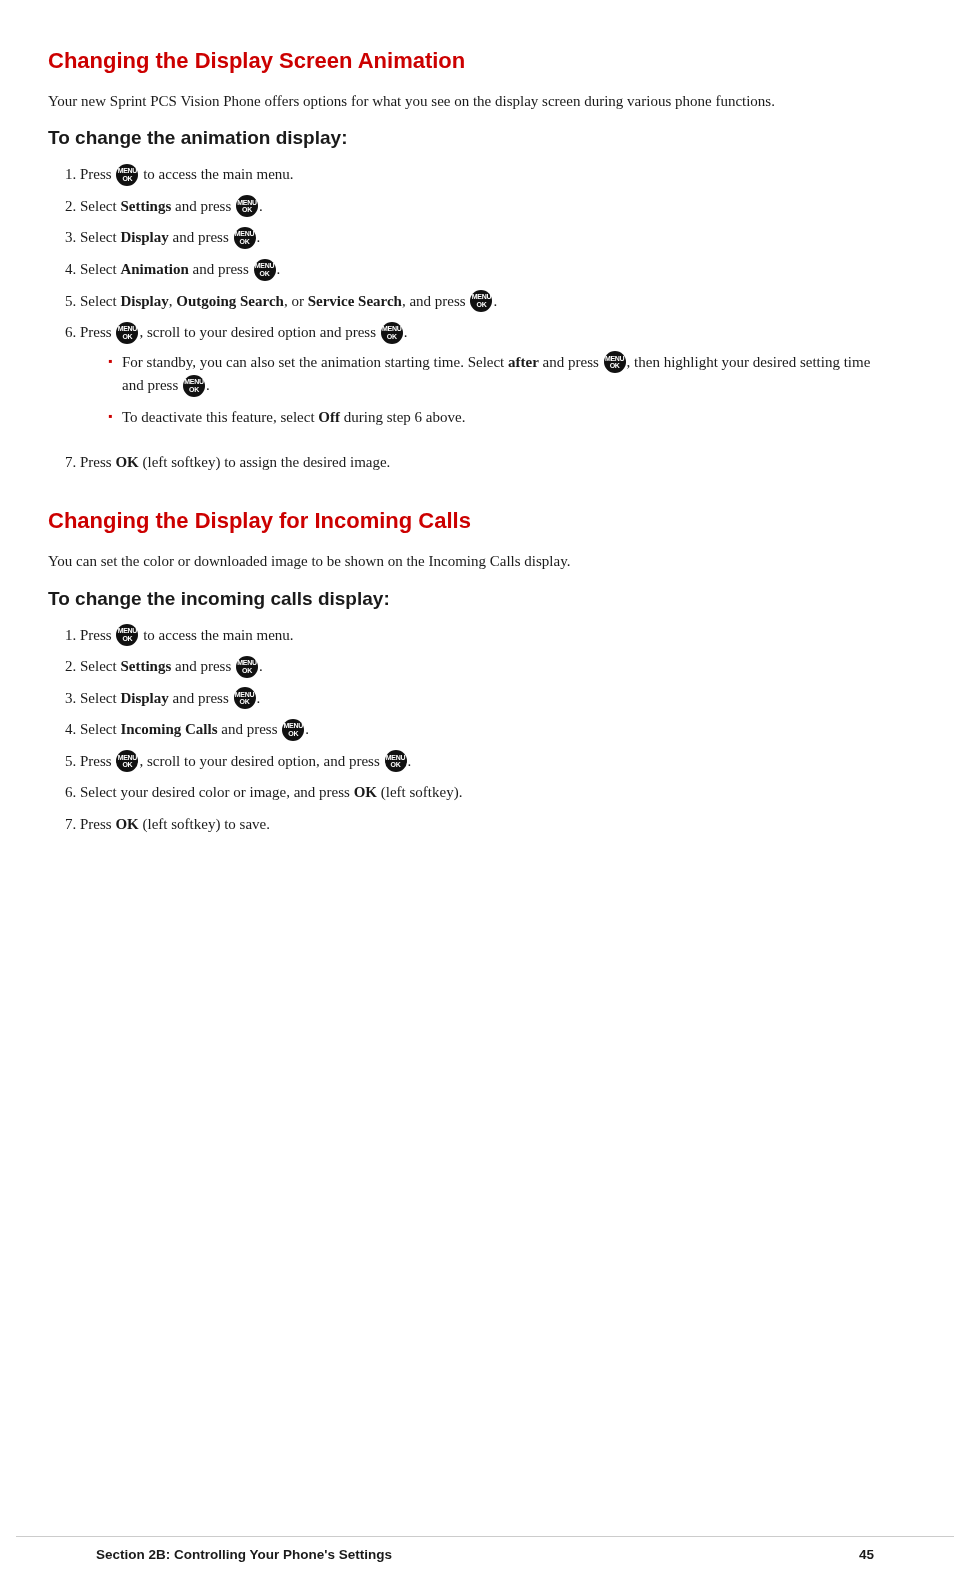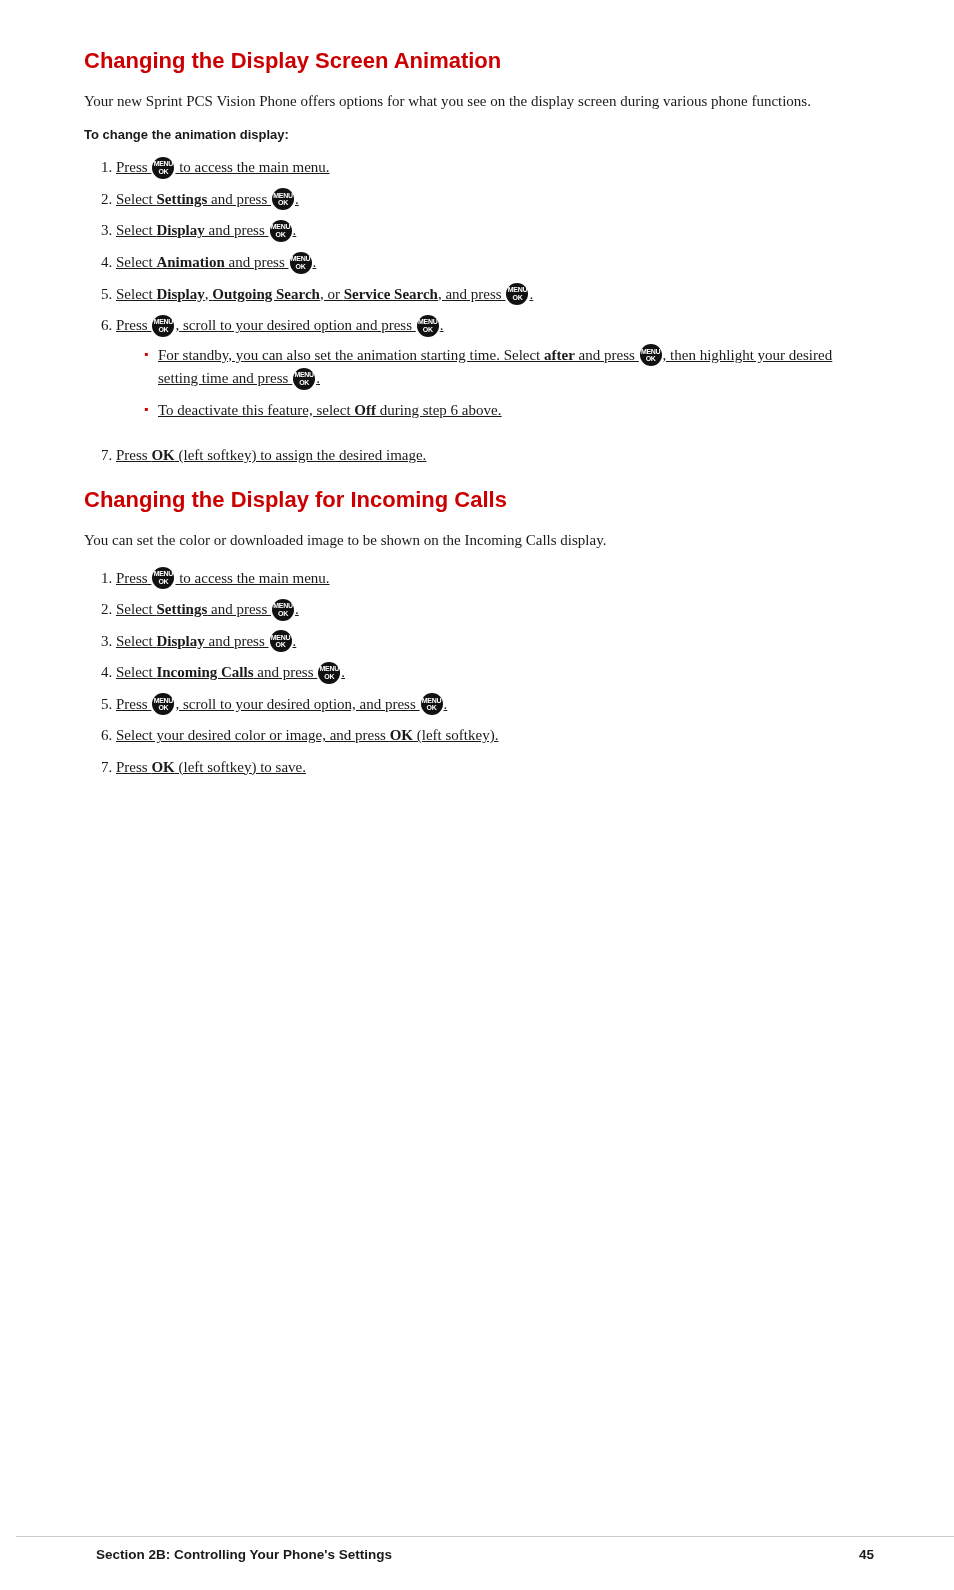--- a/index.html
+++ b/index.html
@@ -8,63 +8,62 @@
       background: #ffffff;
       font-family: Georgia, 'Times New Roman', serif;
       font-size: 15px;
       color: #1a1a1a;
       width: 954px;
       min-height: 1590px;
       position: relative;
     }
 
     .page {
-      padding: 48px 80px 80px 84px;
+      padding: 48px 80px 80px 48px;
       max-width: 954px;
     }
 
     h2.section-title {
       font-family: Arial, Helvetica, sans-serif;
       font-size: 22px;
       font-weight: bold;
       color: #cc0000;
       margin-bottom: 16px;
-      margin-top: 20px;
+      margin-top: 34px;
     }
 
     h2.section-title:first-child {
       margin-top: 0;
     }
 
     p.intro {
       font-size: 15px;
       line-height: 1.55;
       margin-bottom: 14px;
       color: #1a1a1a;
     }
 
     p.subheading {
       font-family: Arial, Helvetica, sans-serif;
-      font-size: 13px;
+      font-size: 19px;
       font-weight: bold;
       margin-bottom: 14px;
       color: #1a1a1a;
     }
 
     ol.steps {
       margin-left: 32px;
       margin-bottom: 20px;
     }
 
     ol.steps li {
       font-size: 15px;
       line-height: 1.55;
       margin-bottom: 8px;
       color: #1a1a1a;
-      text-decoration: underline;
     }
 
     ol.steps li b {
       font-weight: bold;
     }
 
     ul.bullets {
       margin-left: 28px;
       margin-top: 6px;
       margin-bottom: 22px;
@@ -197,20 +196,21 @@
     <li>
       Press <b>OK</b> (left softkey) to assign the desired image.
     </li>
 
   </ol>
 
   <h2 class="section-title">Changing the Display for Incoming Calls</h2>
 
   <p class="intro">You can set the color or downloaded image to be shown on the Incoming Calls display.</p>
 
+  <p class="subheading">To change the incoming calls display:</p>
 
   <ol class="steps">
 
     <li>
       Press <span class="menu-icon">
           <span>MENU<br>OK</span>
         </span> to access the main menu.
     </li>
 
     <li>

